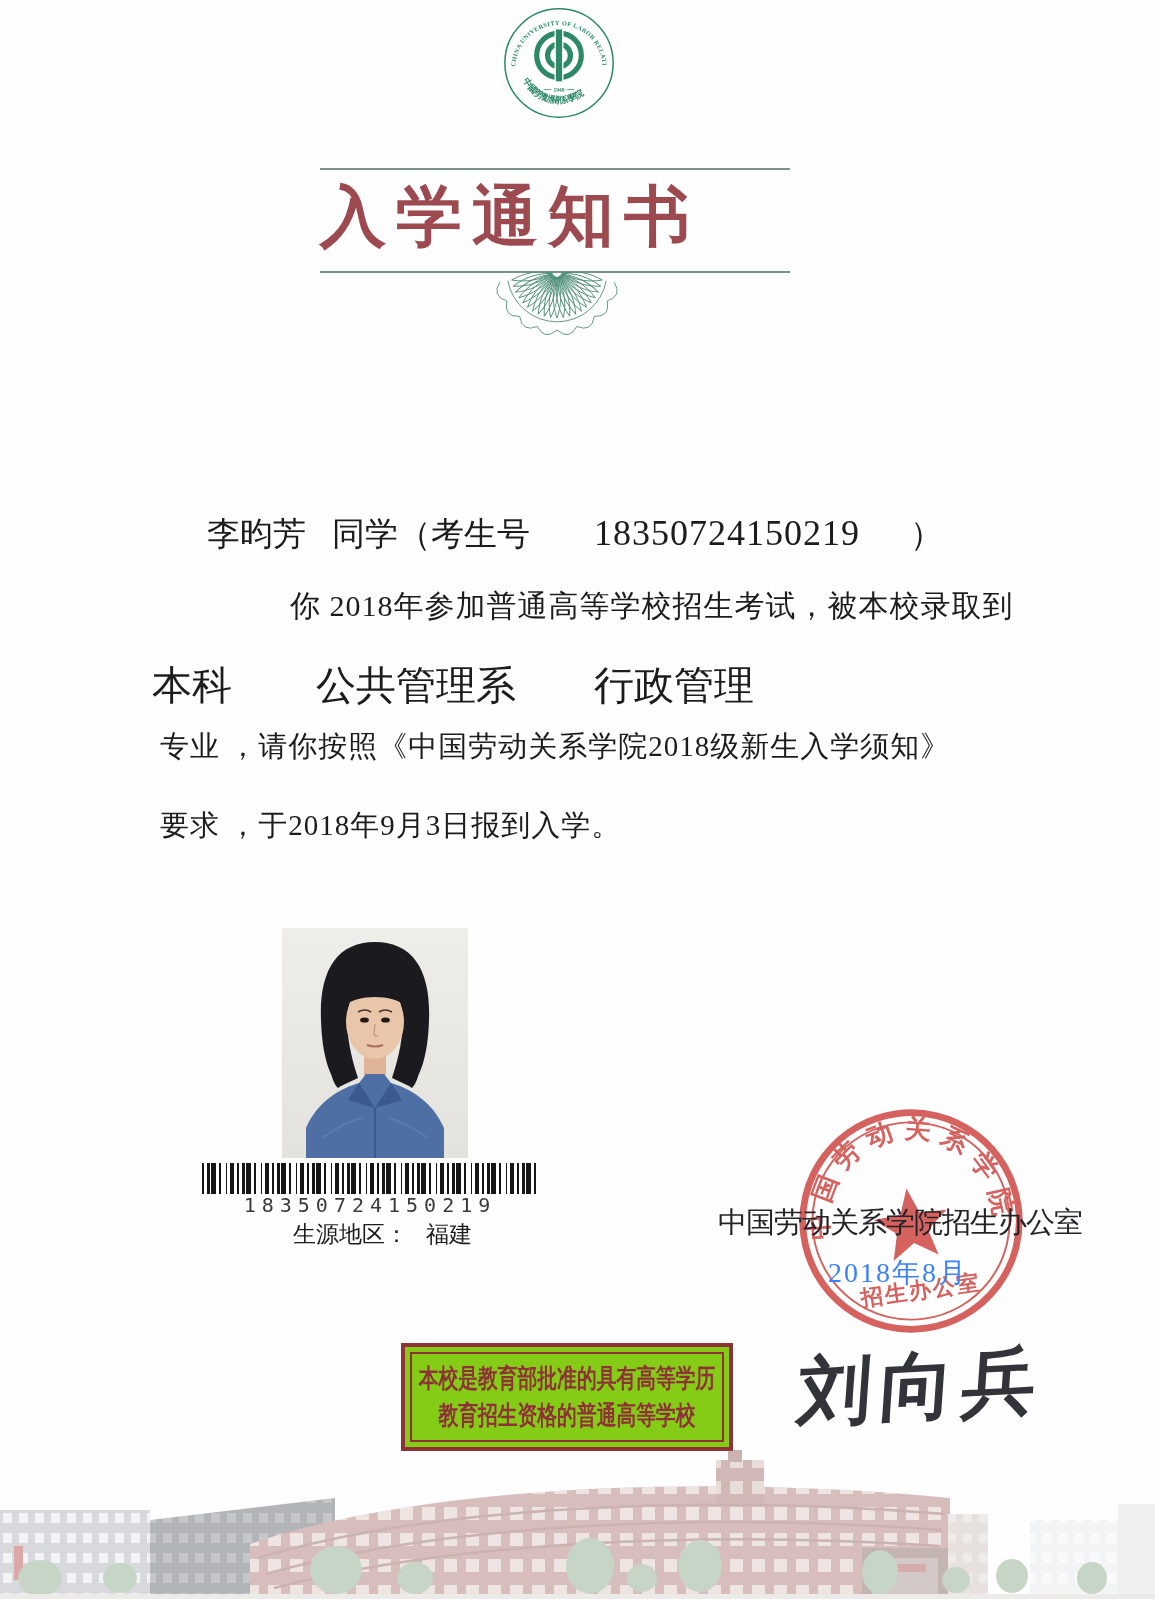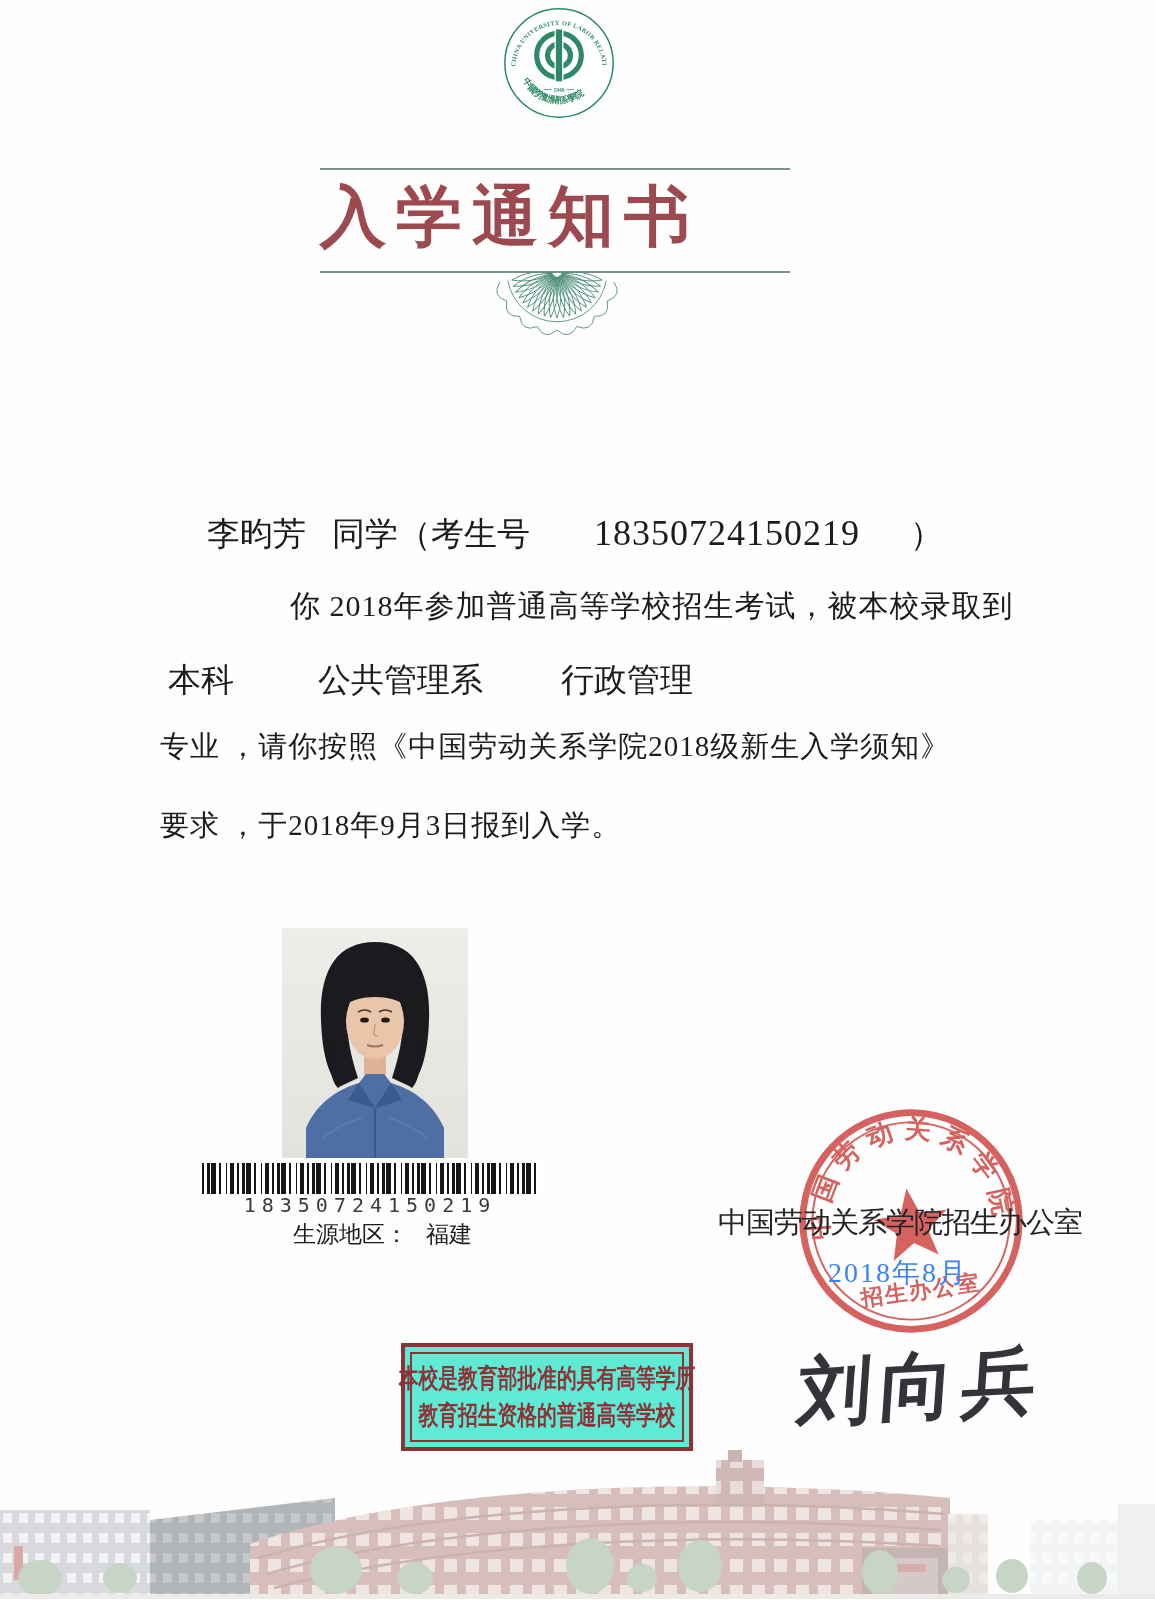--- a/index.html
+++ b/index.html
@@ -25,21 +25,21 @@
   }
   .rosette { left:471px; top:272px; width:172px; height:70px; }
 
   
   .bl { white-space:nowrap; }
   .l1 { left:207px; top:512px; font-size:33px; }
   .l1 .gap-a { margin-left:26px; }
   .l1 .num  { margin-left:64px; font-size:36px; letter-spacing:1px; }
   .l1 .close{ margin-left:50px; }
   .l2 { left:258px; top:586px; font-size:30px; letter-spacing:1px;margin-left:32px; }
-  .l3 { left:168px; top:658px; font-size:33px; }
+  .l3 { left:152px; top:658px; font-size:40px; }
   .l3 .dept { margin-left:84px; }
   .l3 .major{ margin-left:78px; }
   .l4 { left:160px; top:727px; font-size:29px; letter-spacing:1px; }
   .l5 { left:160px; top:806px; font-size:29px; letter-spacing:1px; }
 
   
   .photo { left:282px; top:928px; width:186px; height:230px; }
   .barcode {
     left:202px; top:1163px; width:336px; height:31px; background:#fff;
     background-image:repeating-linear-gradient(90deg,
@@ -65,22 +65,22 @@
   }
   .date-line { left:828px; top:1254px; font-size:28px; letter-spacing:2px; color:#3b82f6; }
   .signature {
     left:798px; top:1344px; font-size:74px; font-weight:700; letter-spacing:8px;
     color:var(--signature-ink,#33333a); transform:rotate(-3deg) skewX(-7deg);
     transform-origin:left center; white-space:nowrap;
   }
 
   
   .notice-box {
-    left:401px; top:1343px; width:292px; height:108px;
-    border:4px solid var(--notice-red,#8e3237); box-sizing:border-box; background:#5eead4;
+    left:401px; top:1343px; width:332px; height:108px;
+    border:4px solid var(--notice-red,#8e3237); box-sizing:border-box; background:#84cc16;
   }
   .notice-inner {
     position:absolute; inset:5px; border:2px solid var(--notice-red,#8e3237);
     display:flex; flex-direction:column; align-items:center; justify-content:center;
     color:var(--notice-red,#8e3237); font-weight:700; font-size:26px; line-height:37px;
   }
   .notice-inner span { display:block; transform:scaleX(.76); white-space:nowrap; }
 
   
   .campus { left:0; top:1448px; width:1155px; height:152px; }

